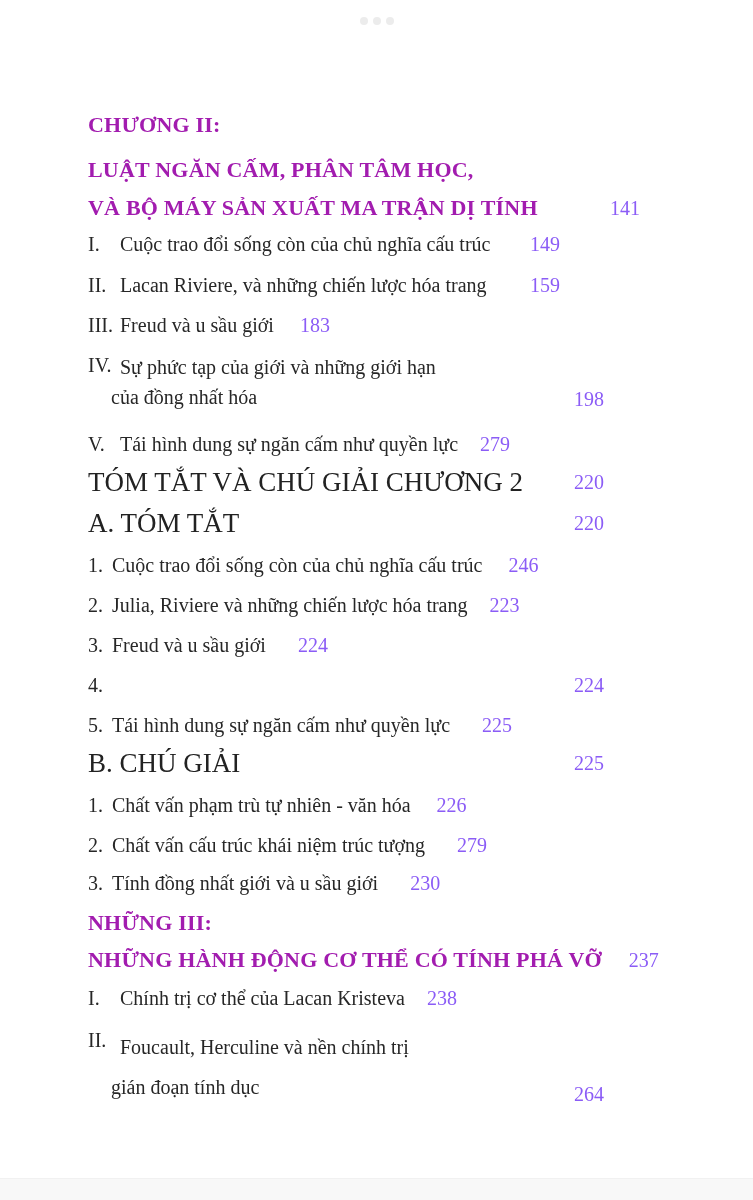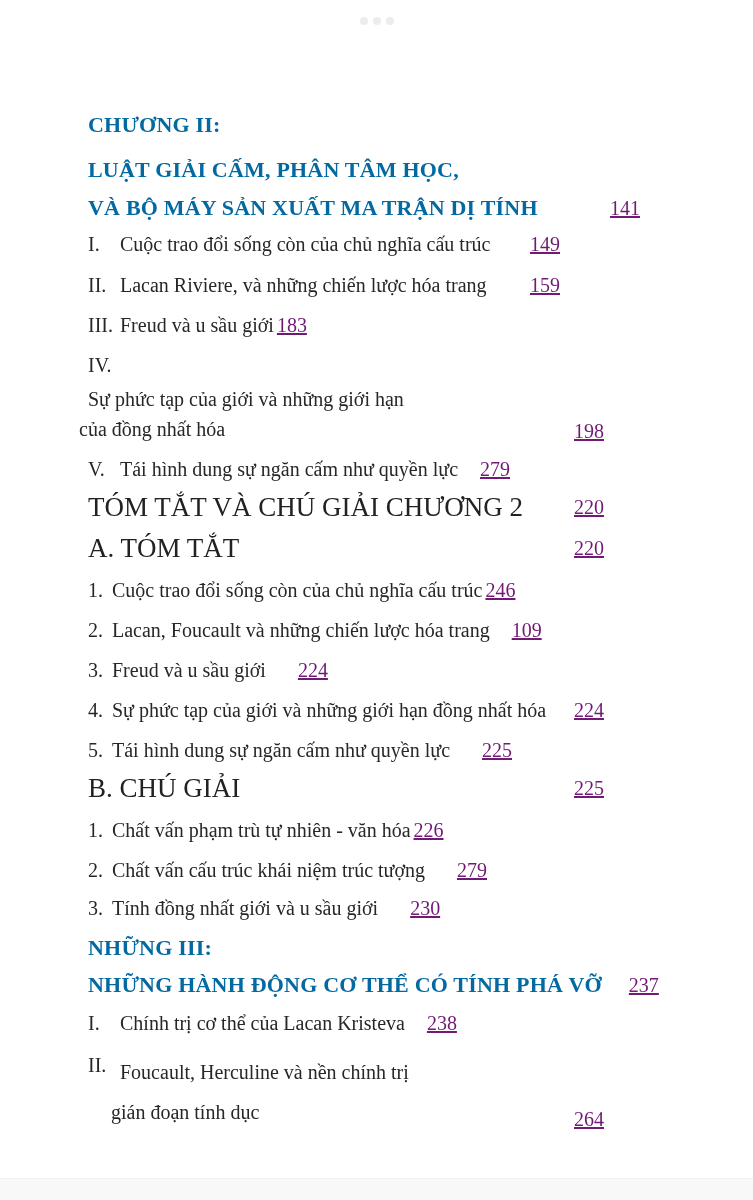--- a/index.html
+++ b/index.html
@@ -7,57 +7,57 @@
     position:relative; width:753px; height:1200px; overflow:hidden;
     background:#ffffff; color:#272727;
     font-family:"Liberation Serif", serif;
   }
   .dots {position:absolute; top:17px; left:50%; transform:translateX(-50%); display:flex; gap:5px;}
   .dot {width:8px; height:8px; border-radius:50%; background:#ececec;}
   .page-edge {position:absolute; left:0; right:0; bottom:0; height:21px; background:#f8f8f8; border-top:1px solid #f1f1f1;}
 
   .content {position:absolute; left:88px; top:112px; width:645px;}
   .row {position:relative; font-size:20px; line-height:26px; white-space:nowrap;}
-  .h-chapter {font-size:22px; font-weight:bold; letter-spacing:0.2px; color:#0369a1;}
+  .h-chapter {font-size:22px; font-weight:bold; letter-spacing:0.2px; color:#a21caf;}
   .h-section {font-size:27px; color:#222222;}
   .li {display:flex;}
   .li-label {width:32px; flex:0 0 32px;}
   .num-label {width:24px; flex:0 0 24px;}
   .li-text .line {display:block;}
   .two30 .li-text {line-height:30px;}
   .two40 .li-text {line-height:40px;}
   .cont-indent {margin-left:-9px;}
-  .pnum {color:#701a75;text-decoration:underline;}
+  .pnum {color:#8b5cf6;}
   .pnum-abs {position:absolute; top:0;}
   .pnum-bottom {top:auto; bottom:0;}
   .pos-far {left:522px;}
   .pos-mid {left:442px;}
   .pos-right {left:486px;}
-  .gap-s {margin-left:3px;}
+  .gap-s {margin-left:26px;}
   .gap-m {margin-left:22px;}
   .gap-l {margin-left:32px;}
-  .mb3{margin-bottom:12px;flex-direction:column;} .mb10{margin-bottom:10px;} .mb11{margin-bottom:11px;}
+  .mb3{margin-bottom:19px;} .mb10{margin-bottom:10px;} .mb11{margin-bottom:11px;}
   .mb12{margin-bottom:12px;} .mb13{margin-bottom:13px;} .mb14{margin-bottom:14px;}
   .mb15{margin-bottom:15px;} .mb16{margin-bottom:16px;} .mb19{margin-bottom:19px;}
 </style>
 </head>
 <body>
 
 <div class="page">
 
   <div class="dots">
     <span class="dot"></span>
     <span class="dot"></span>
     <span class="dot"></span>
   </div>
 
   <div class="content">
 
     <div class="row h-chapter mb19">CHƯƠNG II:</div>
-    <div class="row h-chapter mb12">LUẬT GIẢI CẤM, PHÂN TÂM HỌC,</div>
+    <div class="row h-chapter mb12">LUẬT NGĂN CẤM, PHÂN TÂM HỌC,</div>
     <div class="row mb10">
       <span class="h-chapter">VÀ BỘ MÁY SẢN XUẤT MA TRẬN DỊ TÍNH</span>
       <span class="pnum pnum-abs pos-far">141</span>
     </div>
 
     <div class="row li mb15">
       <span class="li-label">I.</span>
       <span class="li-text">Cuộc trao đổi sống còn của chủ nghĩa cấu trúc</span>
       <span class="pnum pnum-abs pos-mid">149</span>
     </div>
@@ -94,31 +94,30 @@
       <span class="h-section">A. TÓM TẮT</span>
       <span class="pnum pnum-abs pos-right">220</span>
     </div>
     <div class="row li mb14">
       <span class="num-label">1.</span>
       <span class="li-text">Cuộc trao đổi sống còn của chủ nghĩa cấu trúc</span>
       <span class="pnum gap-s">246</span>
     </div>
     <div class="row li mb14">
       <span class="num-label">2.</span>
-      <span class="li-text">Lacan, Foucault và những chiến lược hóa trang</span>
-      <span class="pnum gap-m">109</span>
+      <span class="li-text">Julia, Riviere và những chiến lược hóa trang</span>
+      <span class="pnum gap-m">223</span>
     </div>
     <div class="row li mb14">
       <span class="num-label">3.</span>
       <span class="li-text">Freud và u sầu giới</span>
       <span class="pnum gap-l">224</span>
     </div>
     <div class="row li mb14">
       <span class="num-label">4.</span>
-      <span class="li-text">Sự phức tạp của giới và những giới hạn đồng nhất hóa</span>
       <span class="pnum pnum-abs pos-right">224</span>
     </div>
     <div class="row li mb12">
       <span class="num-label">5.</span>
       <span class="li-text">Tái hình dung sự ngăn cấm như quyền lực</span>
       <span class="pnum gap-l">225</span>
     </div>
 
     <div class="row mb14">
       <span class="h-section">B. CHÚ GIẢI</span>

